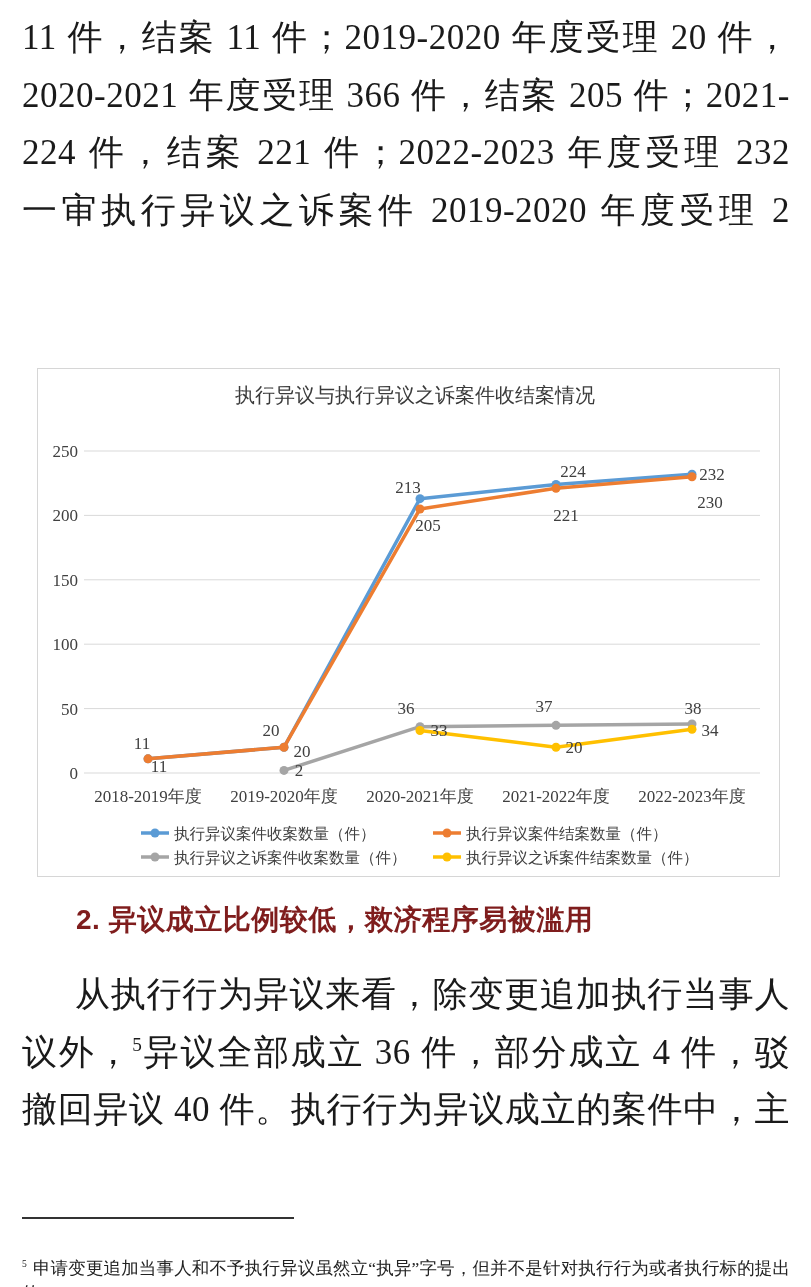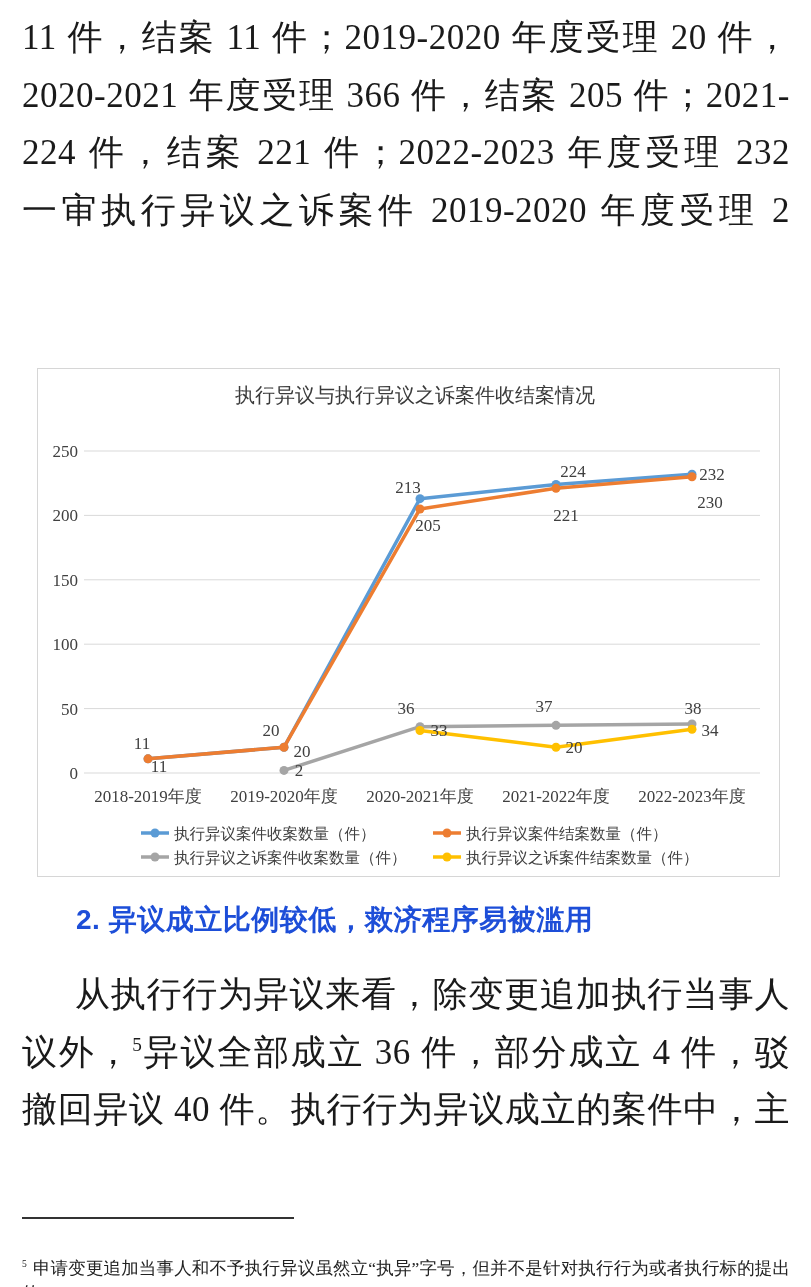--- a/index.html
+++ b/index.html
@@ -7,21 +7,21 @@
         font-family:"Liberation Serif","DejaVu Serif",serif;color:#1a1a1a;}
   
   .para{position:absolute;left:22px;width:768px;}
   .p1{top:9px;}
   .p2{top:966px;}
   .tline{height:57.5px;line-height:57.5px;font-size:35px;overflow:hidden;letter-spacing:.5px;}
   .jfull{text-align:justify;text-align-last:justify;}
   .indent{text-indent:53px;}
   .supn{font-size:.55em;vertical-align:super;line-height:0;}
   
-  .heading{position:absolute;left:76px;top:901px;margin:0;font-size:28px;font-weight:bold;color:#1d4ed8;
+  .heading{position:absolute;left:76px;top:901px;margin:0;font-size:28px;font-weight:bold;color:#7f1d1d;
            font-family:"Liberation Sans","DejaVu Sans",sans-serif;letter-spacing:.5px;}
   
   .chartbox{position:absolute;left:37px;top:368px;width:741px;height:507px;margin:0;
             background:#fff;border:1px solid #d6d6d6;}
   #chartsvg text{font-family:"Liberation Serif","DejaVu Serif",serif;fill:#404040;}
   #chartsvg .ttl{font-size:20px;fill:#3a3a3a;}
   #chartsvg .ax{font-size:17px;}
   #chartsvg .dl{font-size:17px;}
   #chartsvg .lg{font-size:15.5px;}
   

